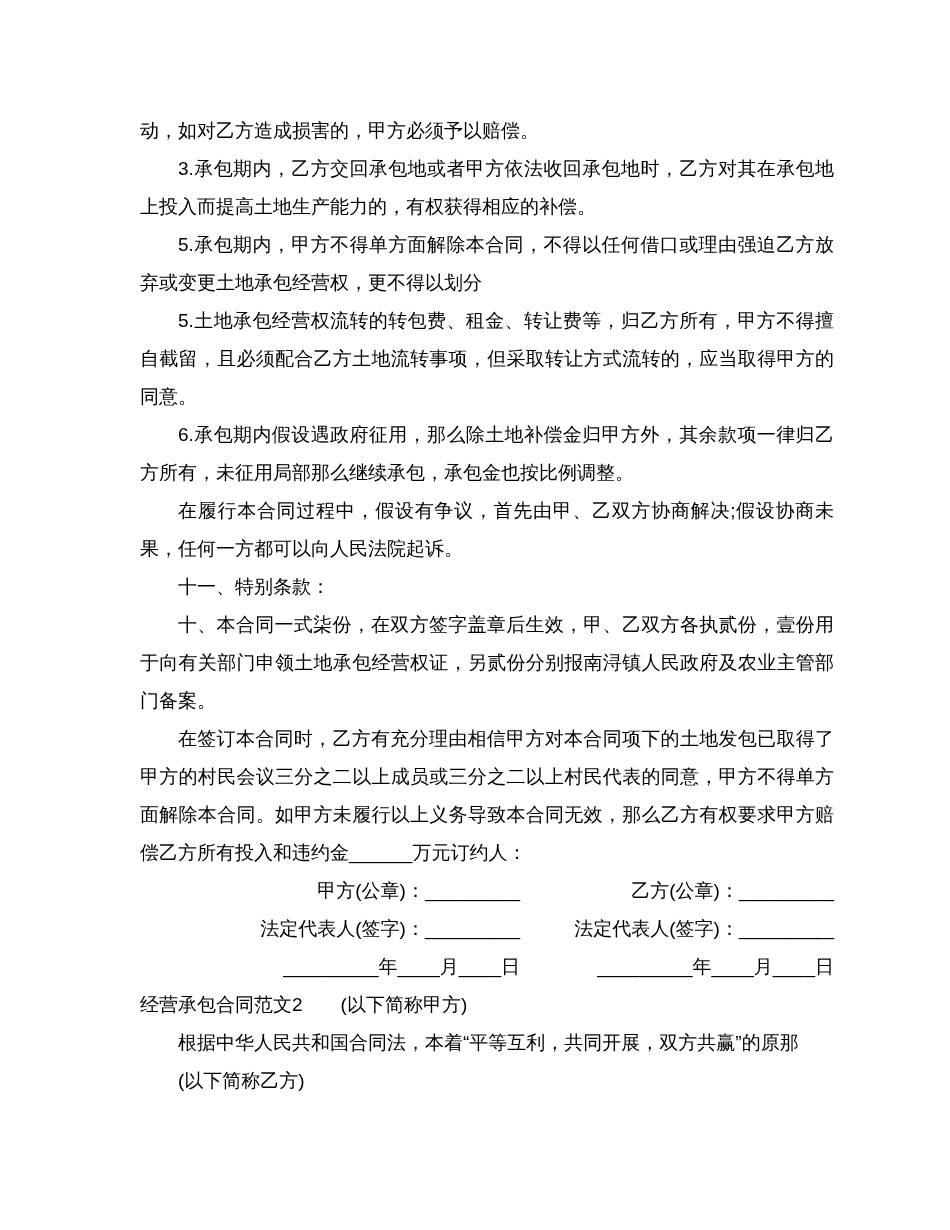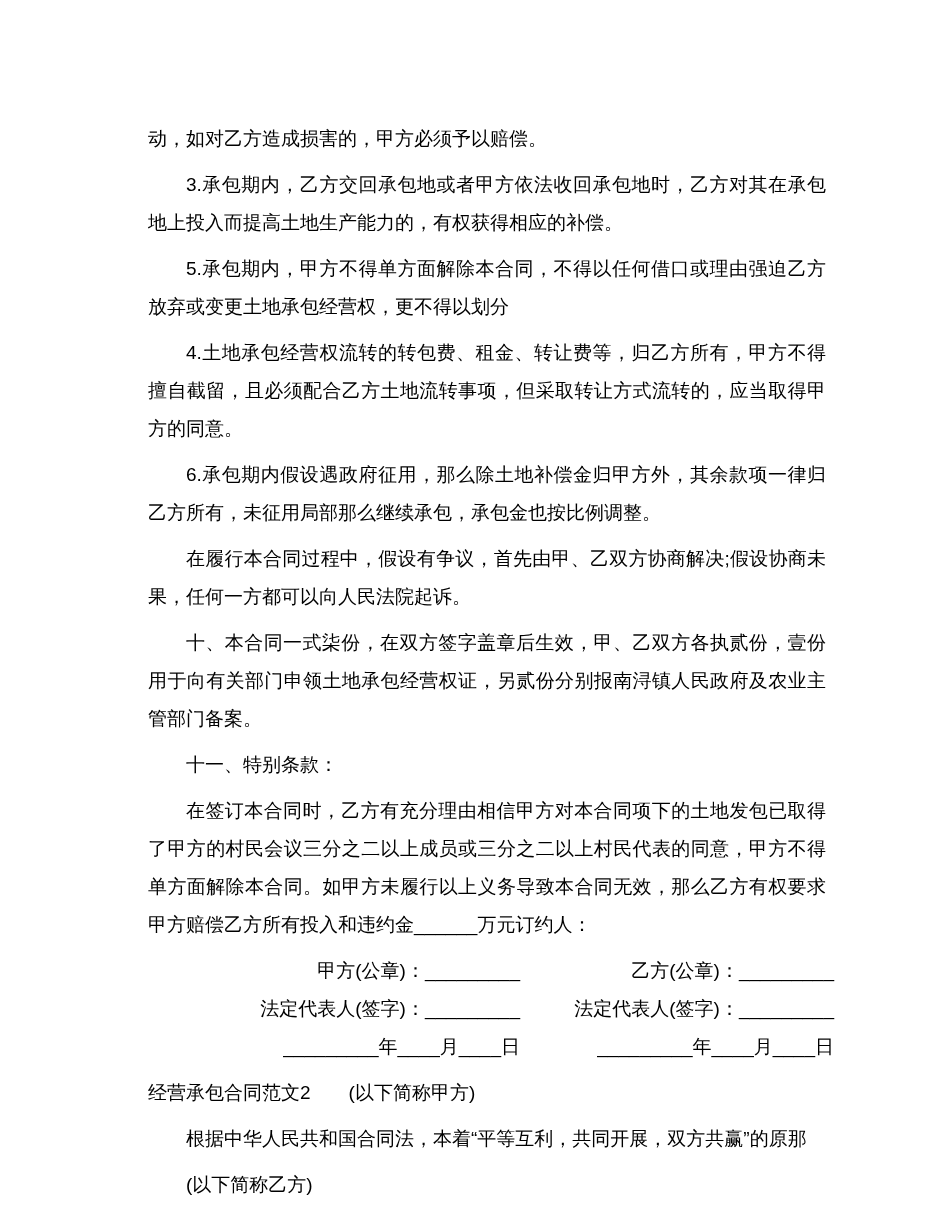--- a/index.html
+++ b/index.html
@@ -16,21 +16,21 @@
   .page {
     box-sizing: border-box;
     width: 950px;
     min-height: 1230px;
     padding: 112px 116px 60px 140px;
     font-size: 19px;
     line-height: 38px;
     background: #ffffff;
   }
   .para {
-    margin: 8px;
+    margin: 0;
     text-align: justify;
     word-break: break-all;
   }
   .indent {
     text-indent: 2em;
   }
   .sig-row {
     display: grid;
     grid-template-columns: 380px 1fr;
     text-align: right;
@@ -44,25 +44,25 @@
   }
 </style>
 </head>
 <body>
 
 <div class="page">
 
   <p class="para">动，如对乙方造成损害的，甲方必须予以赔偿。</p>
   <p class="para indent">3.承包期内，乙方交回承包地或者甲方依法收回承包地时，乙方对其在承包地上投入而提高土地生产能力的，有权获得相应的补偿。</p>
   <p class="para indent">5.承包期内，甲方不得单方面解除本合同，不得以任何借口或理由强迫乙方放弃或变更土地承包经营权，更不得以划分</p>
-  <p class="para indent">4.土地承包经营权流转的转包费、租金、转让费等，归乙方所有，甲方不得擅自截留，且必须配合乙方土地流转事项，但采取转让方式流转的，应当取得甲方的同意。</p>
+  <p class="para indent">5.土地承包经营权流转的转包费、租金、转让费等，归乙方所有，甲方不得擅自截留，且必须配合乙方土地流转事项，但采取转让方式流转的，应当取得甲方的同意。</p>
   <p class="para indent">6.承包期内假设遇政府征用，那么除土地补偿金归甲方外，其余款项一律归乙方所有，未征用局部那么继续承包，承包金也按比例调整。</p>
   <p class="para indent">在履行本合同过程中，假设有争议，首先由甲、乙双方协商解决;假设协商未果，任何一方都可以向人民法院起诉。</p>
+  <p class="para indent">十一、特别条款：</p>
   <p class="para indent">十、本合同一式柒份，在双方签字盖章后生效，甲、乙双方各执贰份，壹份用于向有关部门申领土地承包经营权证，另贰份分别报南浔镇人民政府及农业主管部门备案。</p>
-  <p class="para indent">十一、特别条款：</p>
   <p class="para indent">在签订本合同时，乙方有充分理由相信甲方对本合同项下的土地发包已取得了甲方的村民会议三分之二以上成员或三分之二以上村民代表的同意，甲方不得单方面解除本合同。如甲方未履行以上义务导致本合同无效，那么乙方有权要求甲方赔偿乙方所有投入和违约金______万元订约人：</p>
 
   <div class="sig-row">
     <span class="sig-cell-left">甲方(公章)：_________</span>
     <span class="sig-cell-right">乙方(公章)：_________</span>
   </div>
   <div class="sig-row">
     <span class="sig-cell-left">法定代表人(签字)：_________</span>
     <span class="sig-cell-right">法定代表人(签字)：_________</span>
   </div>

